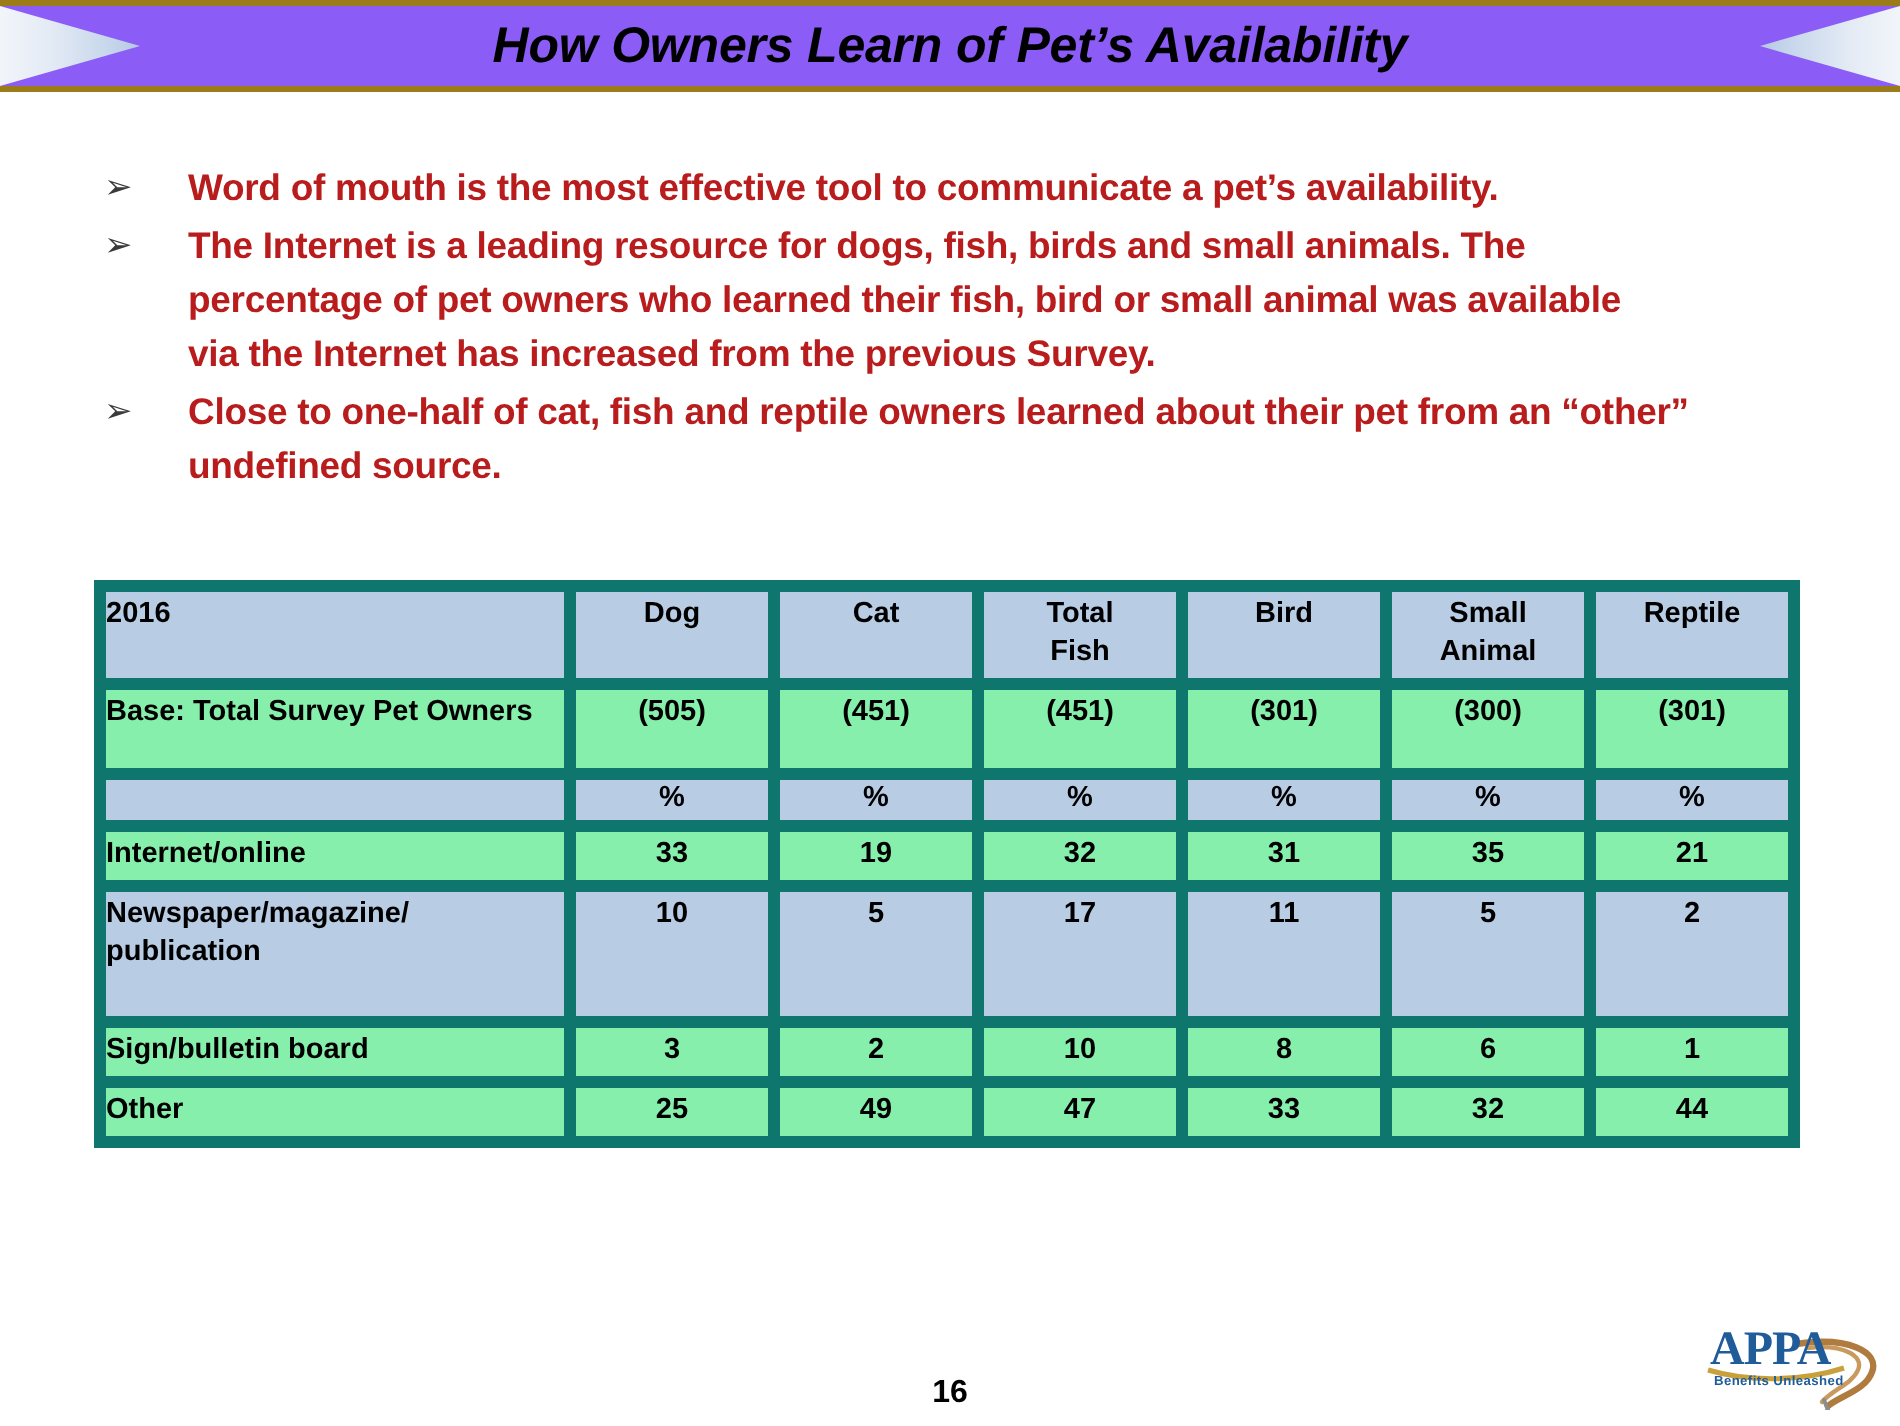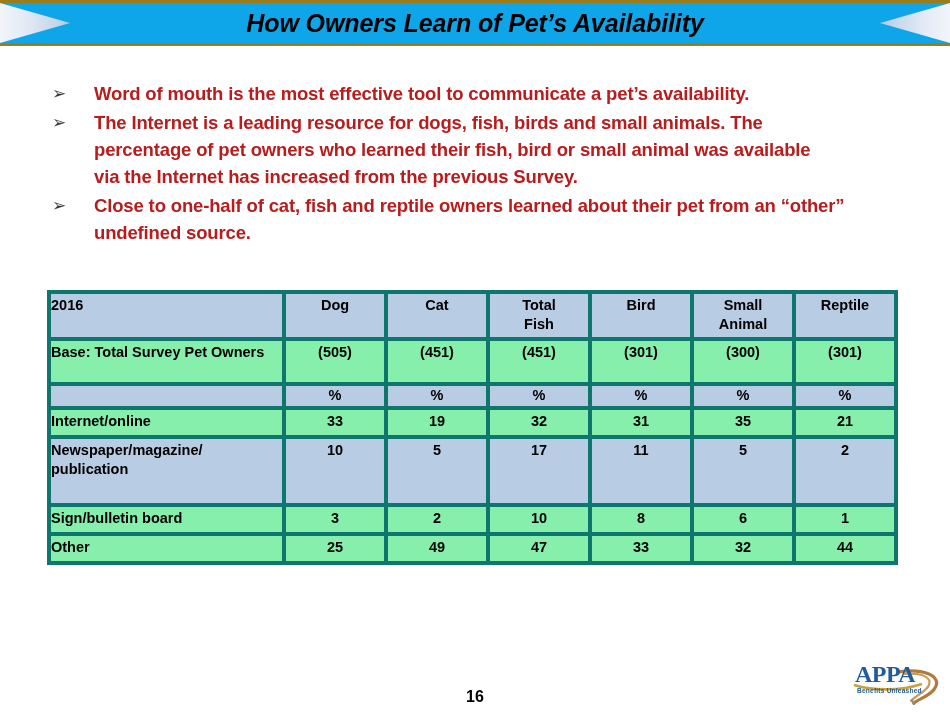--- a/index.html
+++ b/index.html
@@ -16,21 +16,21 @@
     overflow: hidden;
   }
 
   
   .banner {
     position: absolute;
     left: 0;
     top: 0;
     width: 950px;
     height: 46px;
-    background: #0ea5e9;
+    background: #8b5cf6;
     border-top: 3px solid #9C7C18;
     border-bottom: 3px solid #9C7C18;
     box-sizing: border-box;
     overflow: hidden;
   }
   .banner-arrow-left {
     position: absolute;
     left: 0;
     top: 0;
     width: 70px;
@@ -103,21 +103,21 @@
     left: 47px;
     top: 290px;
     width: 847px;
   }
   table.data {
     border-collapse: collapse;
     width: 847px;
     table-layout: fixed;
   }
   table.data td, table.data th {
-    border: 4px solid #0f766e;
+    border: 6px solid #0f766e;
     font-size: 14.5px;
     font-weight: bold;
     padding: 2px 0 3px 0;
     vertical-align: top;
     box-sizing: border-box;
     line-height: 19px;
   }
   td.lbl, th.lbl {
     text-align: left;
     padding-left: 6px;

